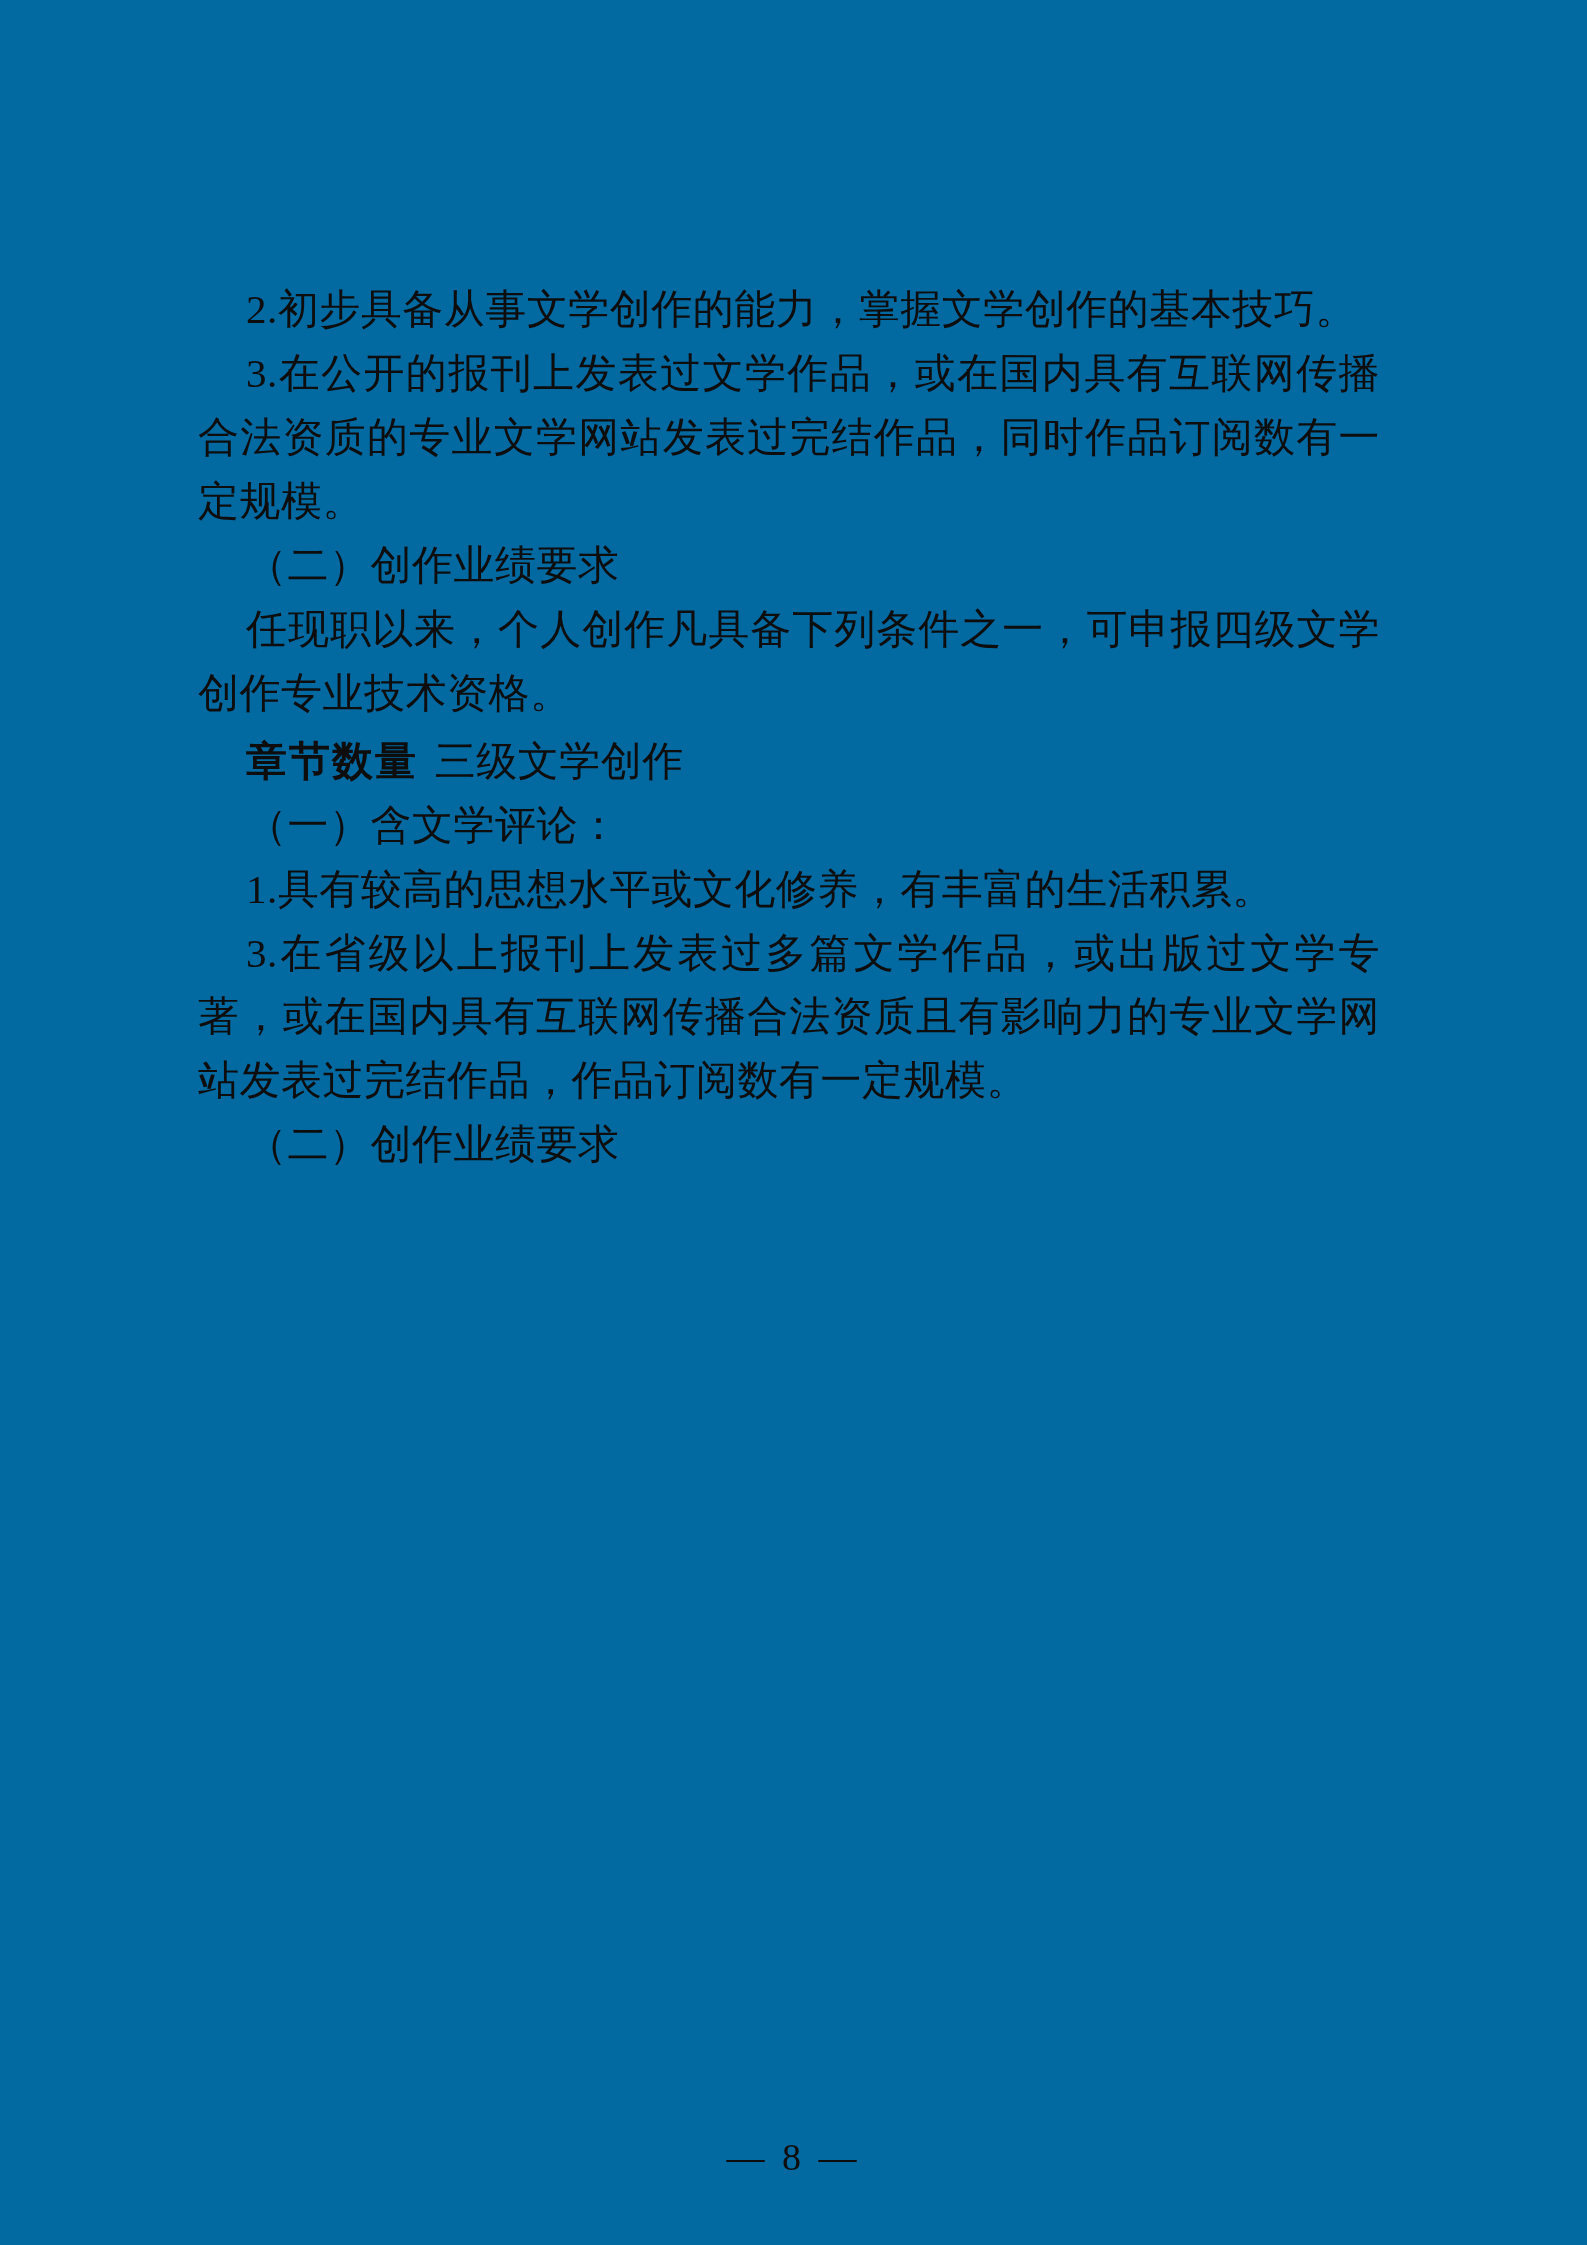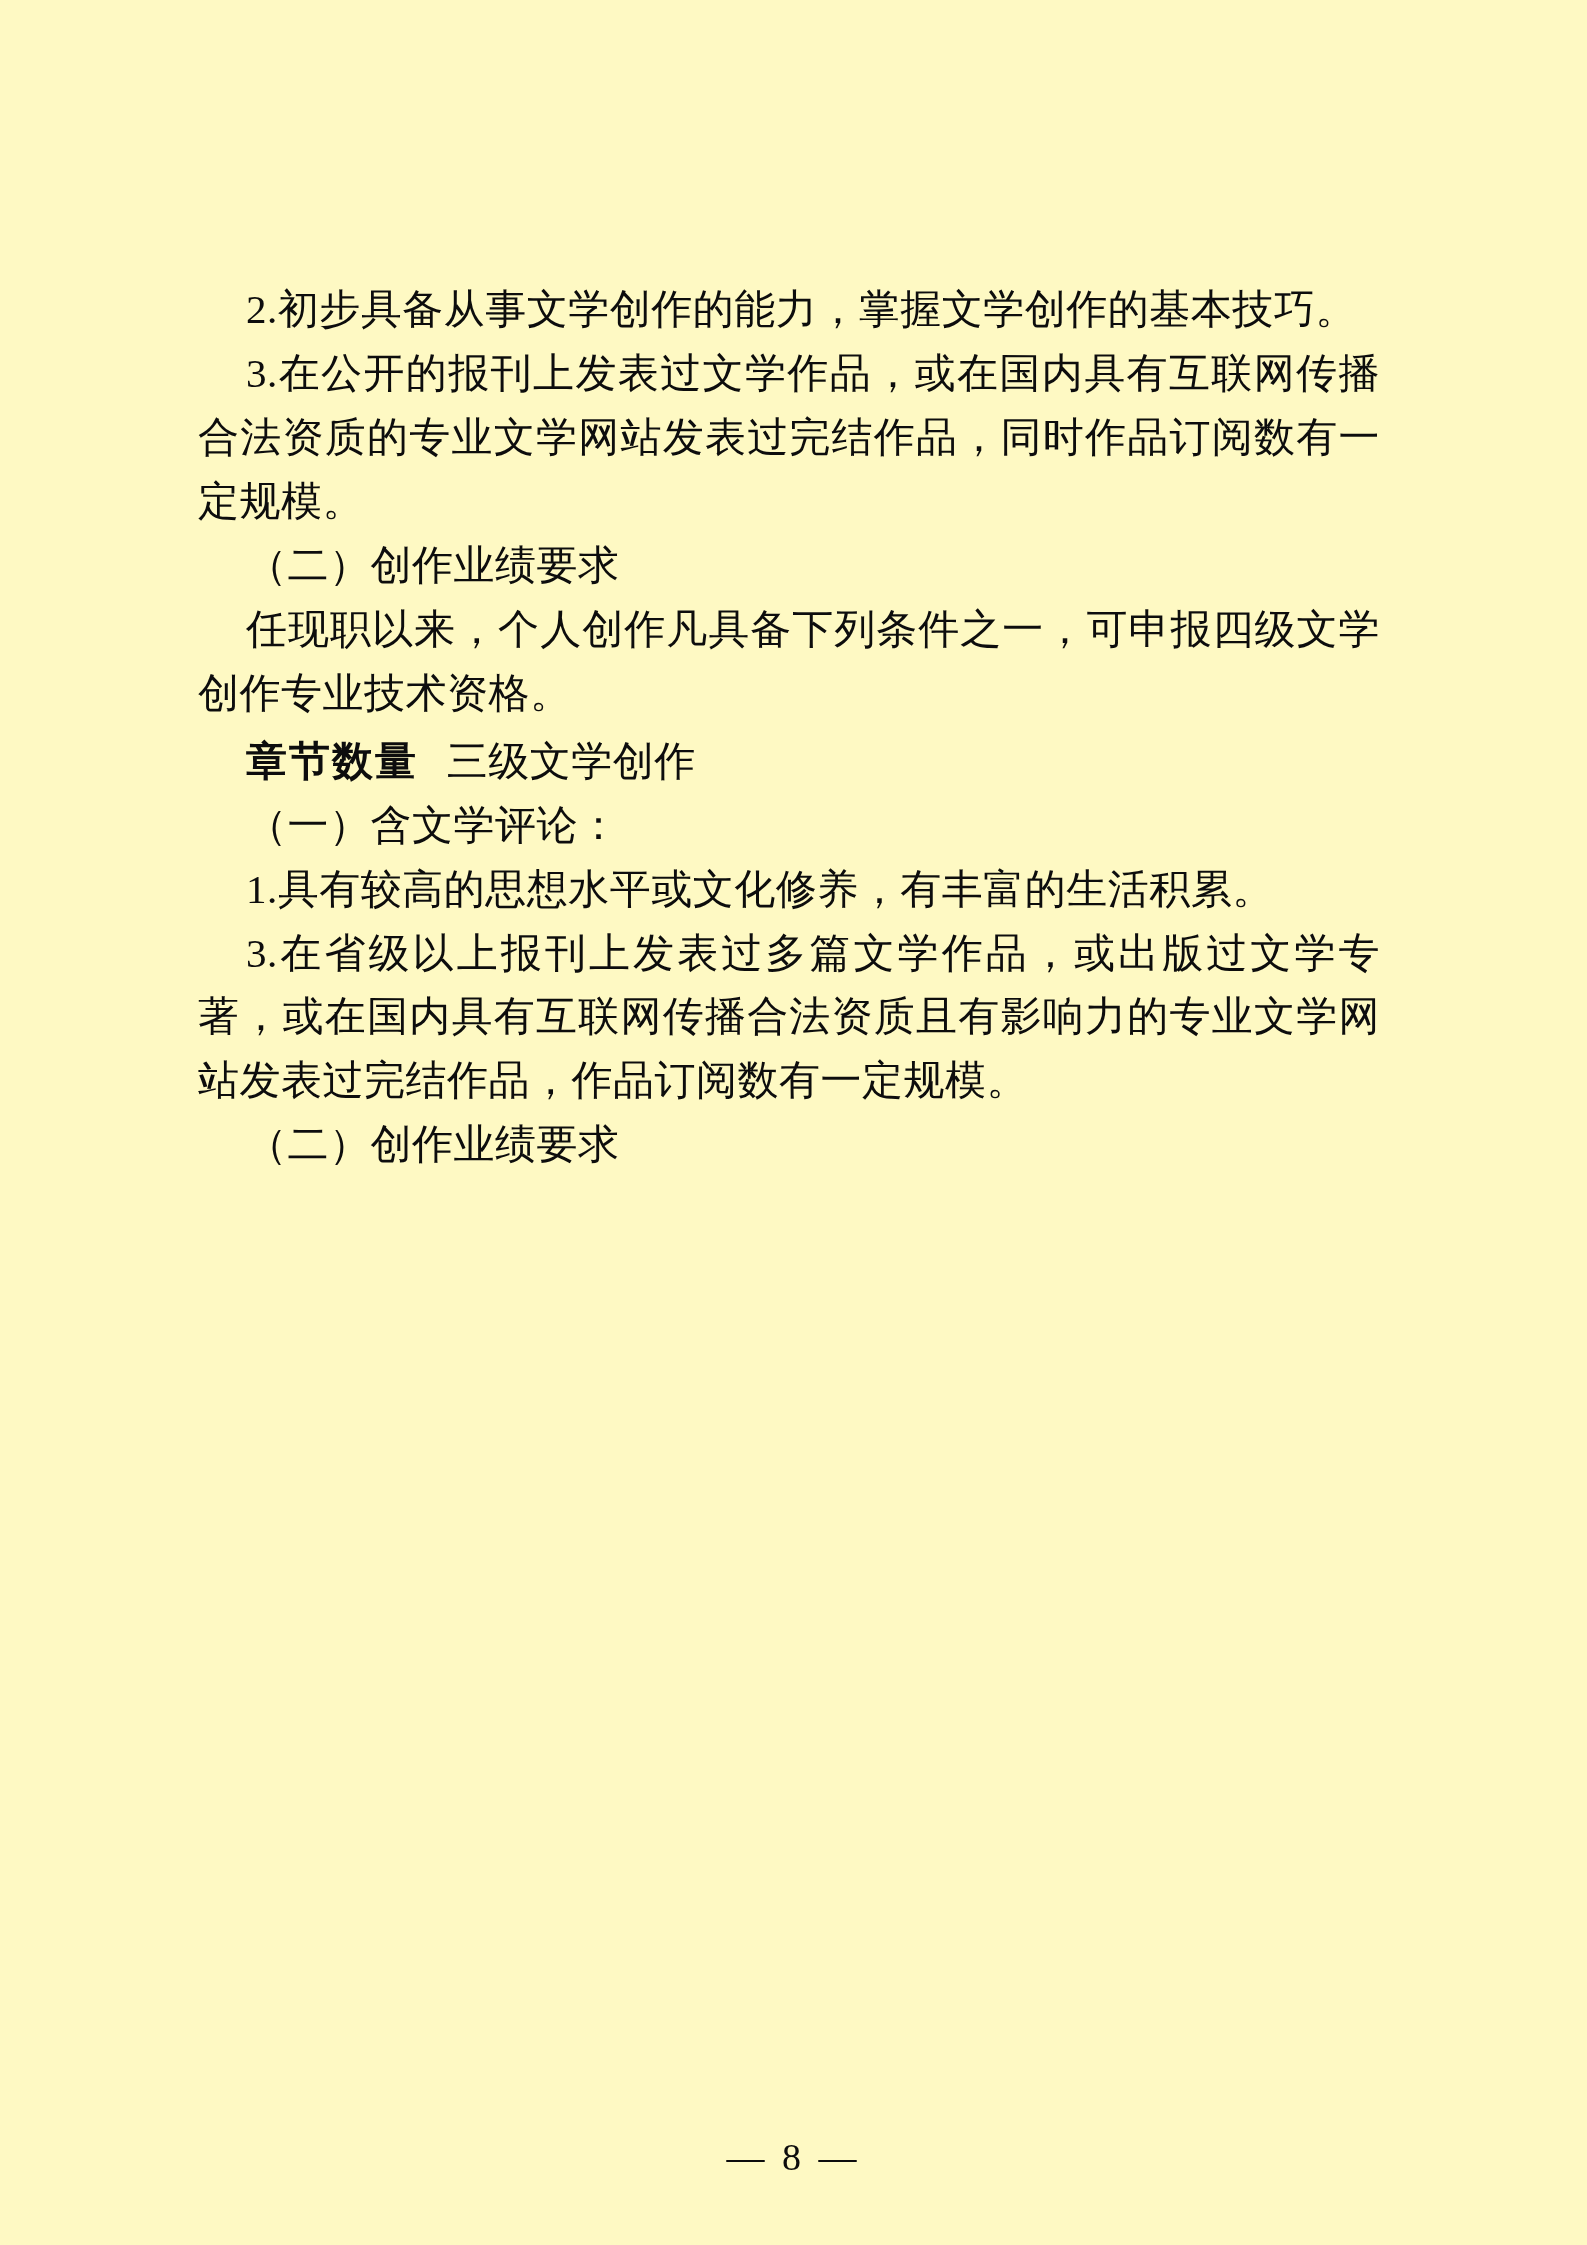--- a/index.html
+++ b/index.html
@@ -4,21 +4,21 @@
 <style>
   html, body {
     margin: 0;
     padding: 0;
     background: #ffffff;
   }
   .page {
     position: relative;
     width: 1587px;
     height: 2245px;
-    background: #fef9c3;
+    background: #0369a1;
     box-sizing: border-box;
     font-family: "Liberation Serif", "DejaVu Serif", serif;
     color: #0d0d0d;
     overflow: hidden;
   }
   .content {
     position: absolute;
     left: 198px;
     top: 278px;
     width: 1182px;
@@ -37,21 +37,21 @@
   }
   p.heading {
     text-indent: 48px;
     margin-top: 4px;
   }
   p.heading .art-no {
     font-weight: bold;
     letter-spacing: 2px;
   }
   p.heading .art-title {
-    margin-left: 18px;
+    margin-left: 6px;
   }
   .footer {
     position: absolute;
     left: 0;
     right: 0;
     bottom: 66px;
     text-align: center;
     font-size: 38px;
     letter-spacing: 4px;
     color: #0d0d0d;

